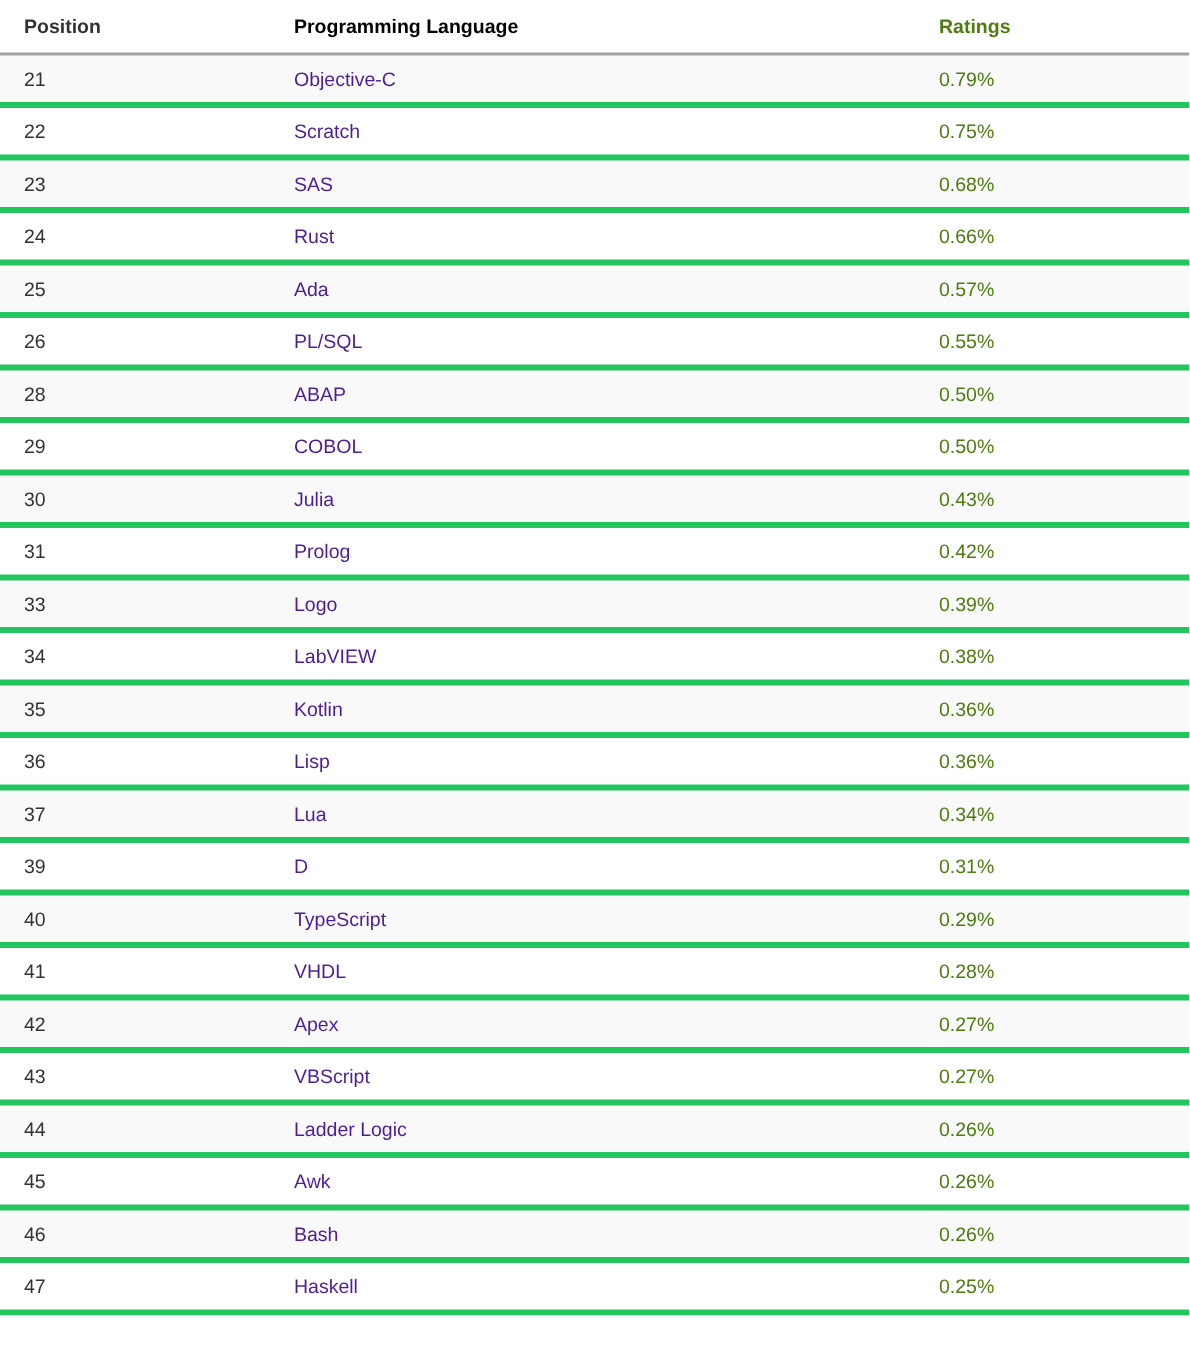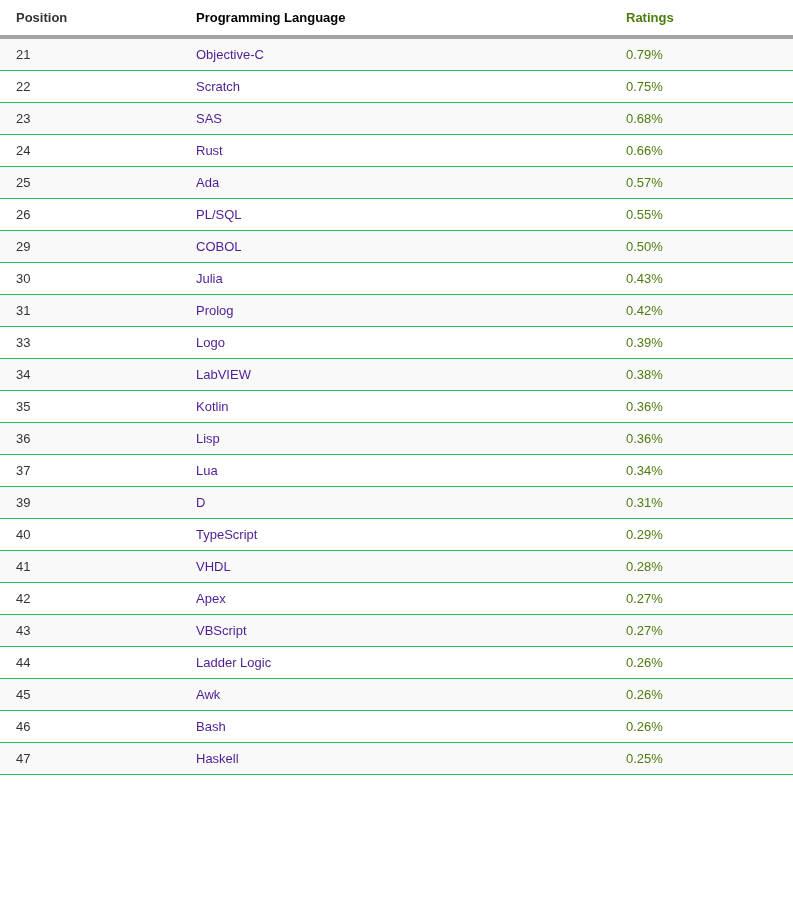--- a/index.html
+++ b/index.html
@@ -16,31 +16,31 @@
     .table-container {
       width: 793px;
       margin: 0 auto;
     }
     table {
       width: 100%;
       border-collapse: collapse;
     }
     thead tr {
       background: #fff;
-      border-bottom: 4px solid #a3a3a3;
+      border-bottom: 2px solid #a3a3a3;
     }
     thead th {
       padding: 10px 16px;
       text-align: left;
       font-weight: bold;
       font-size: 13px;
       color: #000000;
     }
     tbody tr {
-      border-bottom: 1px solid #22c55e;
+      border-bottom: 4px solid #22c55e;
     }
     tbody tr:nth-child(odd) {
       background-color: #f9f9f9;
     }
     tbody tr:nth-child(even) {
       background-color: #fff;
     }
     tbody td {
       padding: 8px 16px;
       font-size: 13px;
@@ -98,20 +98,25 @@
           <td class="col-position">25</td>
           <td class="col-language"><a class="lang-link" href="#">Ada</a></td>
           <td class="col-ratings">0.57%</td>
         </tr>
         <tr>
           <td class="col-position">26</td>
           <td class="col-language"><a class="lang-link" href="#">PL/SQL</a></td>
           <td class="col-ratings">0.55%</td>
         </tr>
         <tr>
+          <td class="col-position">28</td>
+          <td class="col-language"><a class="lang-link" href="#">ABAP</a></td>
+          <td class="col-ratings">0.50%</td>
+        </tr>
+        <tr>
           <td class="col-position">29</td>
           <td class="col-language"><a class="lang-link" href="#">COBOL</a></td>
           <td class="col-ratings">0.50%</td>
         </tr>
         <tr>
           <td class="col-position">30</td>
           <td class="col-language"><a class="lang-link" href="#">Julia</a></td>
           <td class="col-ratings">0.43%</td>
         </tr>
         <tr>

